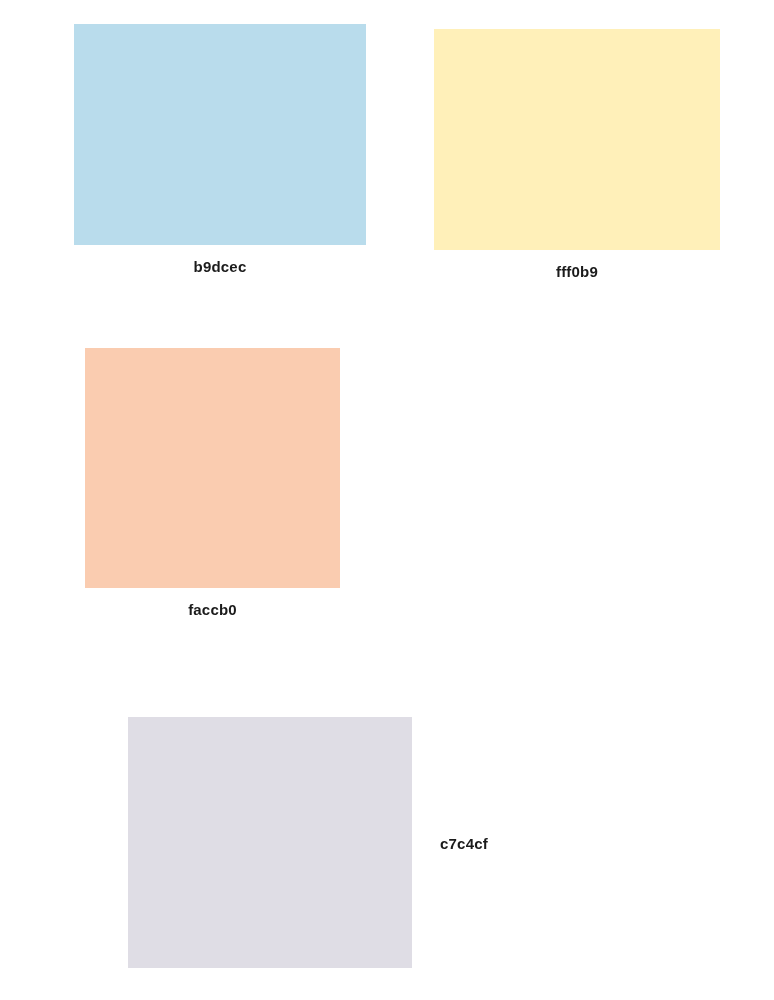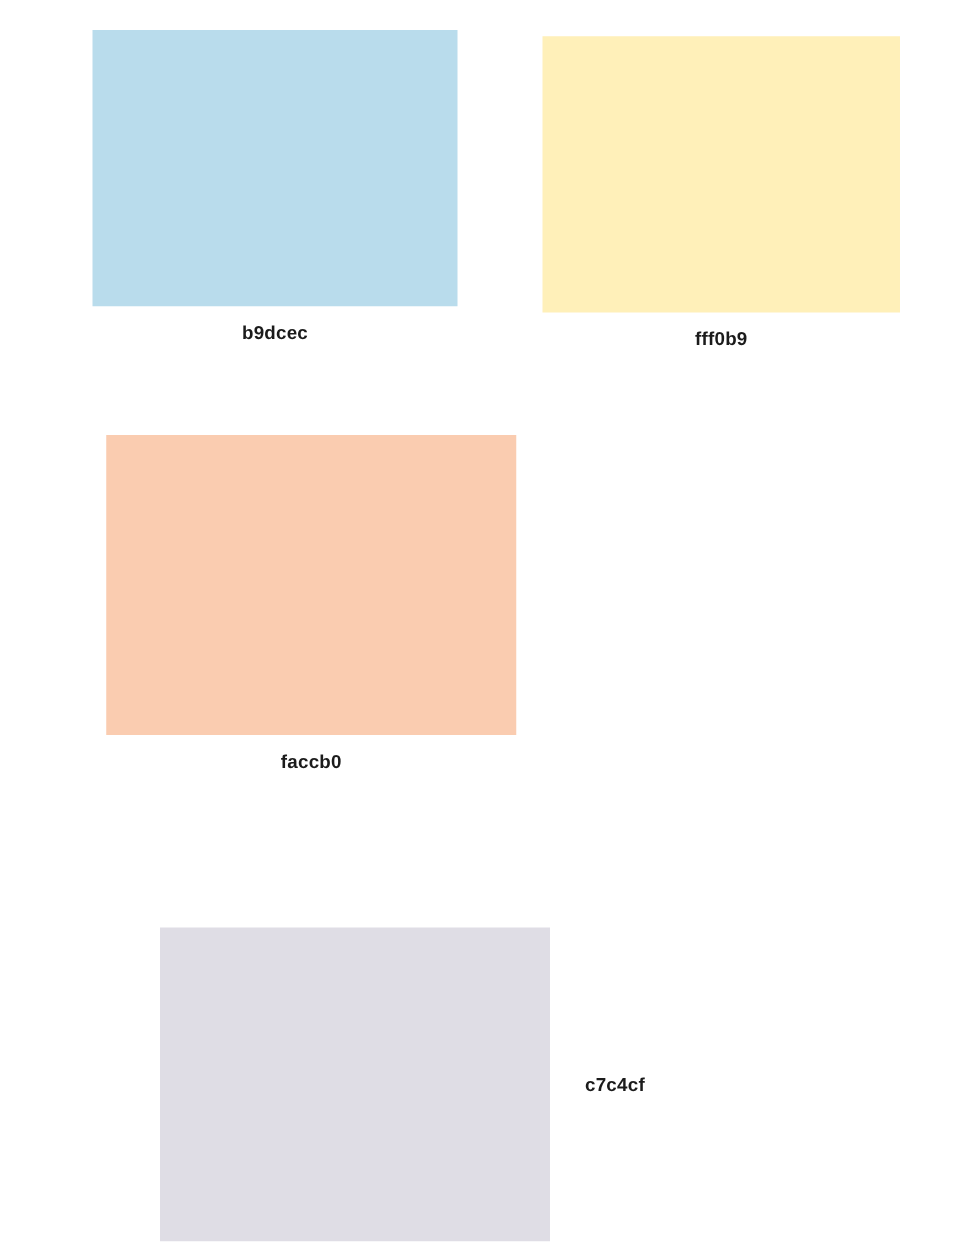--- a/index.html
+++ b/index.html
@@ -48,23 +48,23 @@
   }
   .label-right {
     left: 100%;
     top: 50%;
     transform: translate(28px, -50%);
   }
 
   
   #group-0 { left: 74px;  top: 24px;  width: 292px; height: 221px; }
   #group-1 { left: 434px; top: 29px;  width: 286px; height: 221px; border-radius: 15px; }
-  #group-2 { left: 85px;  top: 348px; width: 328px; height: 240px; }
+  #group-2 { left: 85px;  top: 348px; width: 255px; height: 240px; }
   #group-3 { left: 465px; top: 357px; width: 255px; height: 236px; }
-  #group-4 { left: 128px; top: 742px; width: 312px; height: 251px; }
+  #group-4 { left: 128px; top: 717px; width: 284px; height: 251px; }
 </style>
 </head>
 <body style="background: rgb(255, 255, 255);">
 
 <div class="sheet">
 
   <div class="swatch-group" id="group-0">
     <div class="swatch-chip" style="background-color: rgb(185, 220, 236);"></div>
     <div class="swatch-label label-below">b9dcec</div>
   </div>

